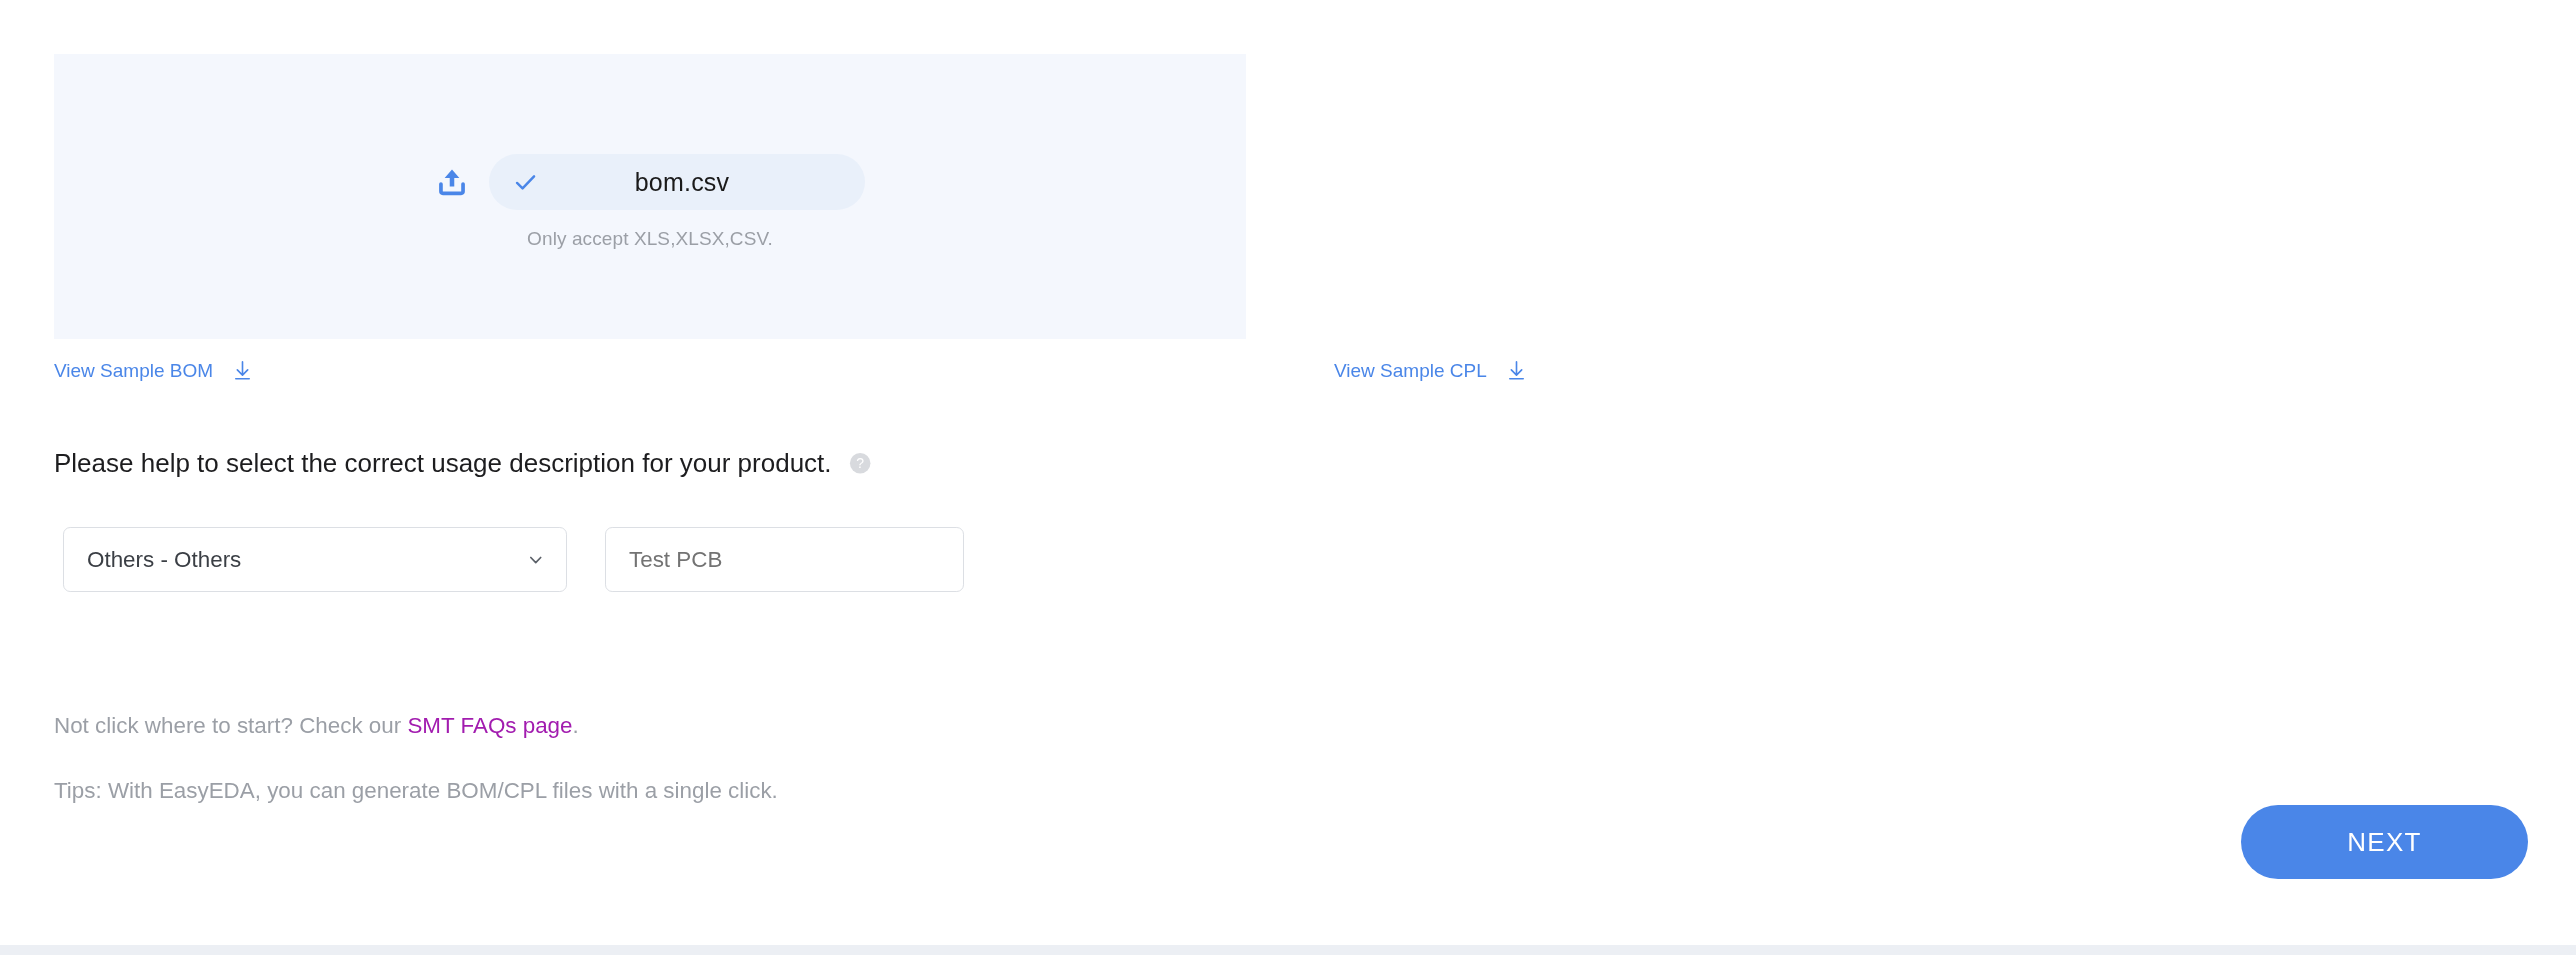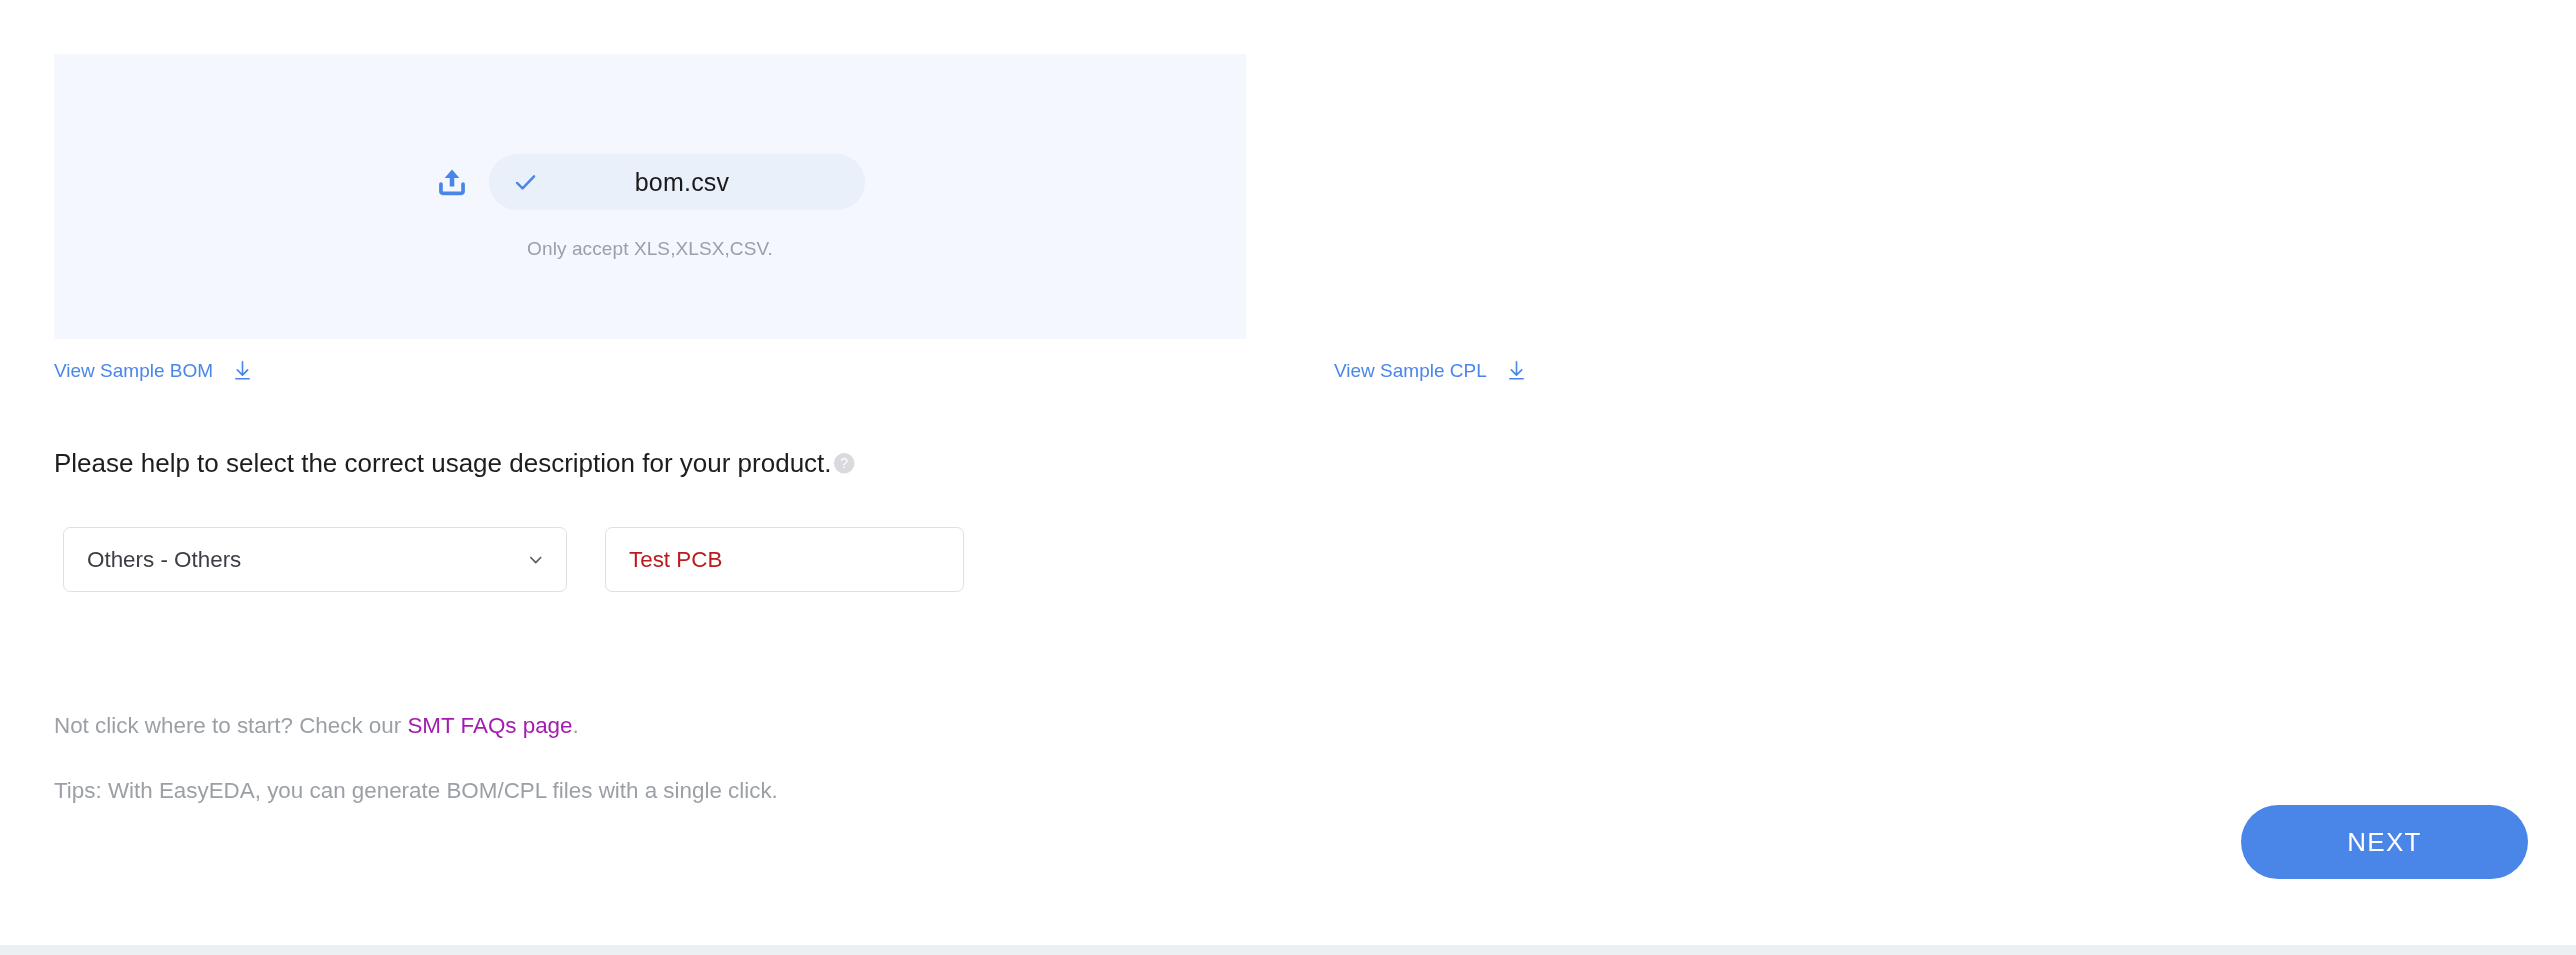--- a/index.html
+++ b/index.html
@@ -72,21 +72,21 @@
   }
   .chip-name {
     flex: 1;
     text-align: center;
     font-size: 25px;
     color: #1a1a1a;
     letter-spacing: 0.2px;
     padding-right: 20px;
   }
   .accept-note {
-    margin-top: 28px;
+    margin-top: 18px;
     font-size: 19px;
     color: #9b9fa6;
     letter-spacing: 0.1px;
   }
 
   
   .sample-link {
     position: absolute;
     top: 359px;
     display: flex;
@@ -101,21 +101,21 @@
   .sample-link.cpl { left: 1334px; align-items: flex-end; }
   .dl-icon { width: 23px; height: 23px; display: block; }
 
   
   .usage-heading {
     position: absolute;
     left: 54px;
     top: 448px;
     display: flex;
     align-items: center;
-    gap: 1px;
+    gap: 17px;
     font-size: 26px;
     color: #1d1d1f;
     white-space: nowrap;
   }
   .help-icon { width: 22.4px; height: 22.4px; display: block; cursor: pointer; }
 
   .form-row {
     position: absolute;
     left: 63px;
     top: 527px;
@@ -143,21 +143,21 @@
   .usage-input {
     width: 359px;
     height: 65px;
     border: 0.9px solid #dcdfe4;
     border-radius: 7.2px;
     background: #ffffff;
     box-sizing: border-box;
     padding: 0 23px;
     font-family: "Liberation Sans", sans-serif;
     font-size: 22.4px;
-    color: #b91c1c;
+    color: #737373;
     outline: none;
   }
 
   
   .note {
     position: absolute;
     left: 54px;
     font-size: 22.4px;
     color: #9b9fa6;
     white-space: nowrap;

